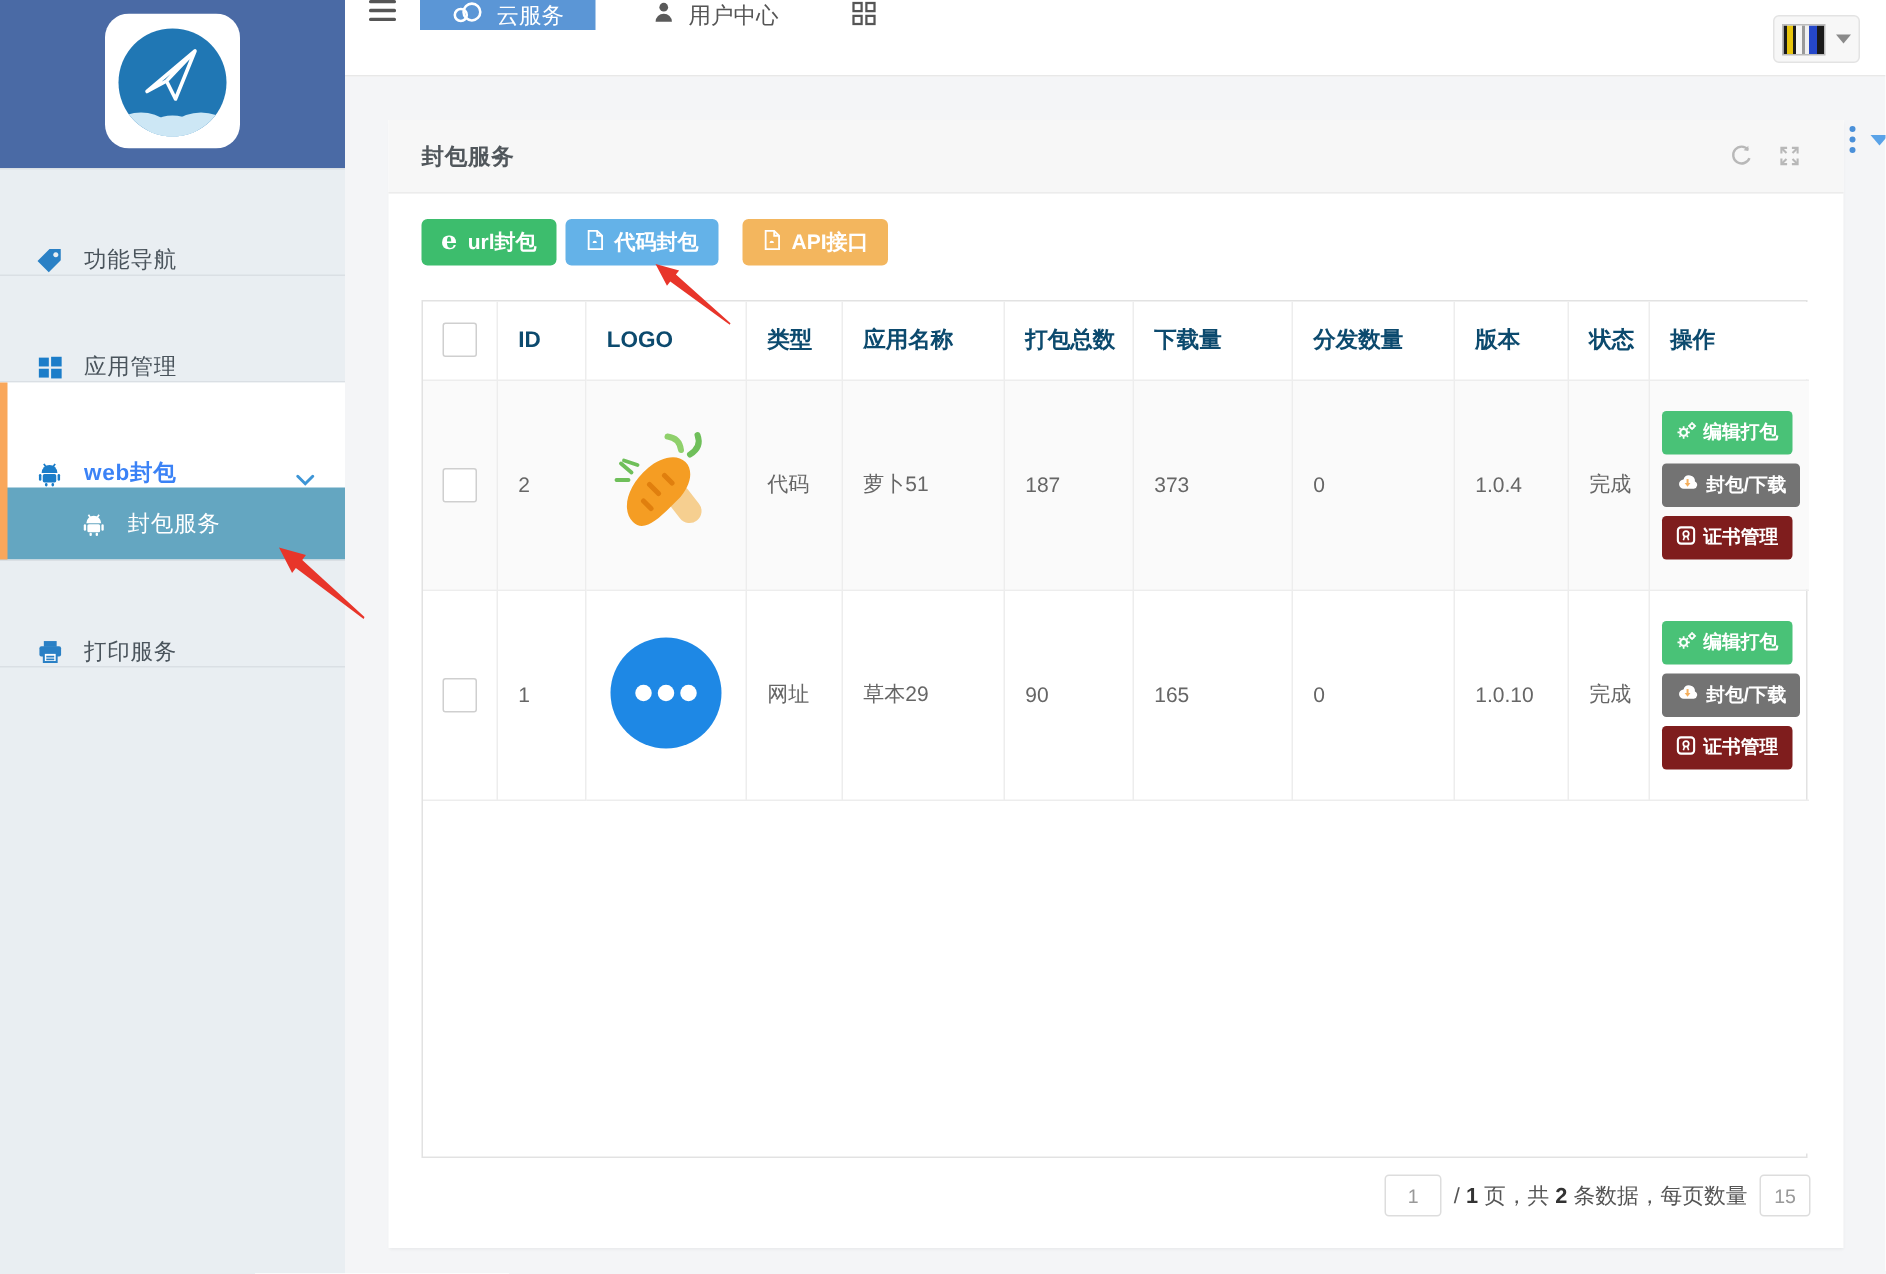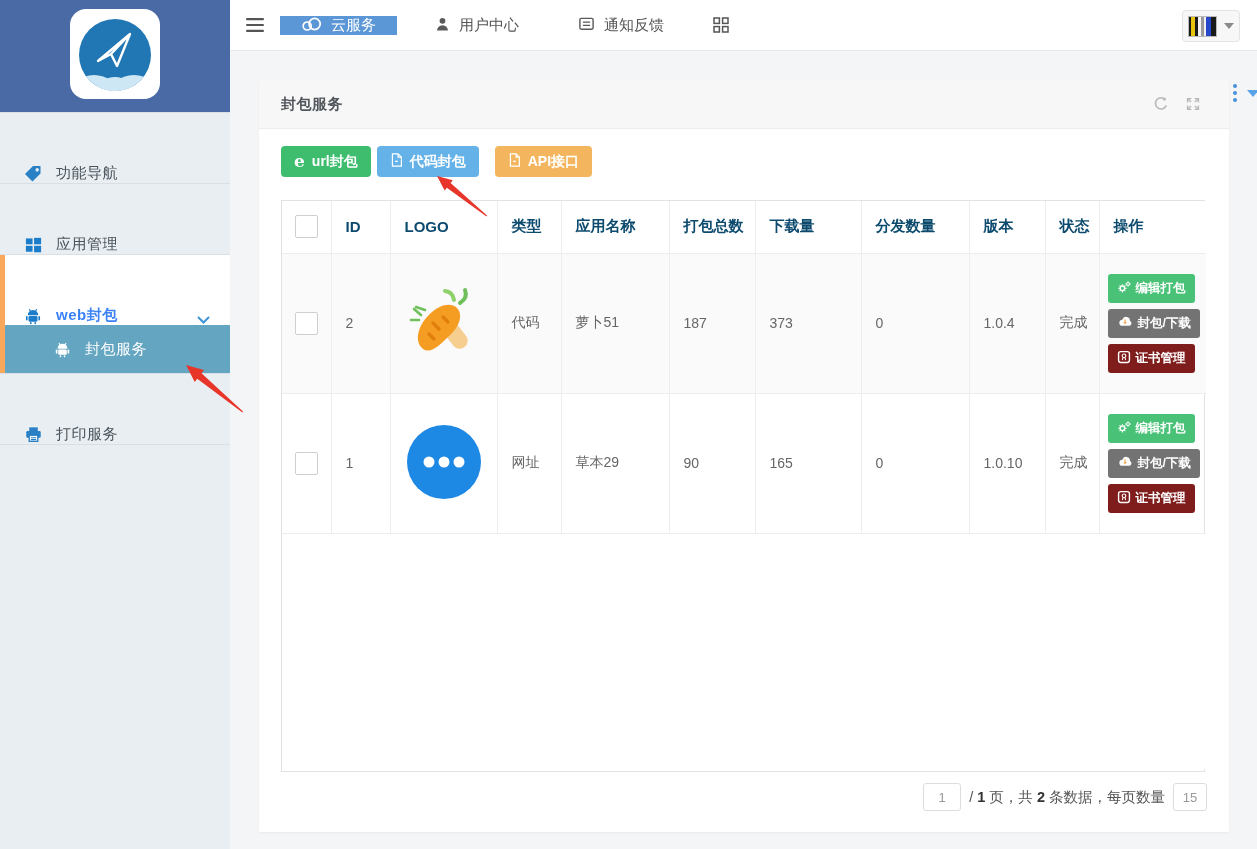--- a/index.html
+++ b/index.html
@@ -16,21 +16,21 @@
   .active-group::before{content:"";position:absolute;left:0;top:0;width:5px;height:100%;background:#f9a75b;z-index:2}
   .active-group .side-item{border-bottom:none;background:transparent}
   .active-group .side-item .slabel{font-weight:bold;color:#3b82f6}
   .chevron{margin-left:auto;margin-right:20px;display:flex}
   .side-subitem{height:48px;display:flex;align-items:center;background:#64a6c1;cursor:pointer}
   .side-subitem .sicon{margin-left:51px}
   .side-subitem .slabel{color:#fff;font-size:15px}
   .side-item.after-group{border-top:1px solid #dadfe4}
   
   .topnav{position:absolute;left:230px;top:0;width:1027px;height:50px;background:#fff;
-          border-bottom:1px solid #e8e8e8;display:flex;align-items:center;z-index:4}
+          border-bottom:1px solid #e8e8e8;display:flex;align-items:flex-start;z-index:4}
   .hamburger{width:50px;display:flex;align-items:center;justify-content:center;cursor:pointer}
   .tab{display:flex;align-items:center;gap:9px;padding:0 21px;font-size:15px;color:#555;cursor:pointer}
   .tab.active{background:#5b96d6;color:#fff}
   .tab + .tab{margin-left:17px}
   .grid-btn{margin-left:27px;display:flex;align-items:center;cursor:pointer}
   .lang-btn{position:absolute;right:17px;top:10px;width:56px;height:30px;background:#f7f7f7;border:1px solid #e3e3e3;
             border-radius:4px;display:flex;align-items:center;justify-content:center;gap:7px;cursor:pointer}
   .flag{width:27px;height:19px;border:1px solid #bbb;
         background:linear-gradient(90deg,#1a1a1a 0%,#1a1a1a 8%,#e7c40c 8%,#e7c40c 24%,#1a1a1a 24%,#1a1a1a 32%,#f5f5f5 32%,#f5f5f5 46%,#9a9a9a 46%,#9a9a9a 54%,#f0f0f0 54%,#f0f0f0 62%,#2547c9 62%,#2547c9 82%,#1a1a1a 82%,#1a1a1a 100%)}
   .caret{width:0;height:0;border-left:5px solid transparent;border-right:5px solid transparent;border-top:6px solid #8a8a8a}
@@ -189,29 +189,20 @@
     <span>云服务</span>
   </div>
   <div class="tab">
     <span>
       <svg width="15" height="16" viewBox="0 0 16 16" fill="#5a5a5a">
         <circle cx="8" cy="4.6" r="3.1"></circle>
           <path d="M2.2,15 a5.8,5.8 0 0 1 11.6,0 z"></path>
         </svg>
     </span>
     <span>用户中心</span>
-  </div>
-  <div class="tab">
-    <span>
-      <svg width="17" height="16" viewBox="0 0 18 16" fill="none" stroke="#5a5a5a" stroke-width="1.5">
-        <rect x="2" y="2" width="14" height="11.5" rx="1.5"></rect>
-        <path d="M5.2,6 h7.6 M5.2,9.4 h7.6" stroke-width="1.4"></path>
-        </svg>
-    </span>
-    <span>通知反馈</span>
   </div>
   <span class="grid-btn">
     <svg width="18" height="18" viewBox="0 0 18 18" fill="none" stroke="#555" stroke-width="1.5">
       <rect x="2" y="2" width="5.4" height="5.4"></rect>
         <rect x="10.6" y="2" width="5.4" height="5.4"></rect>
       <rect x="2" y="10.6" width="5.4" height="5.4"></rect>
         <rect x="10.6" y="10.6" width="5.4" height="5.4"></rect>
       </svg>
   </span>
   <div class="lang-btn">

